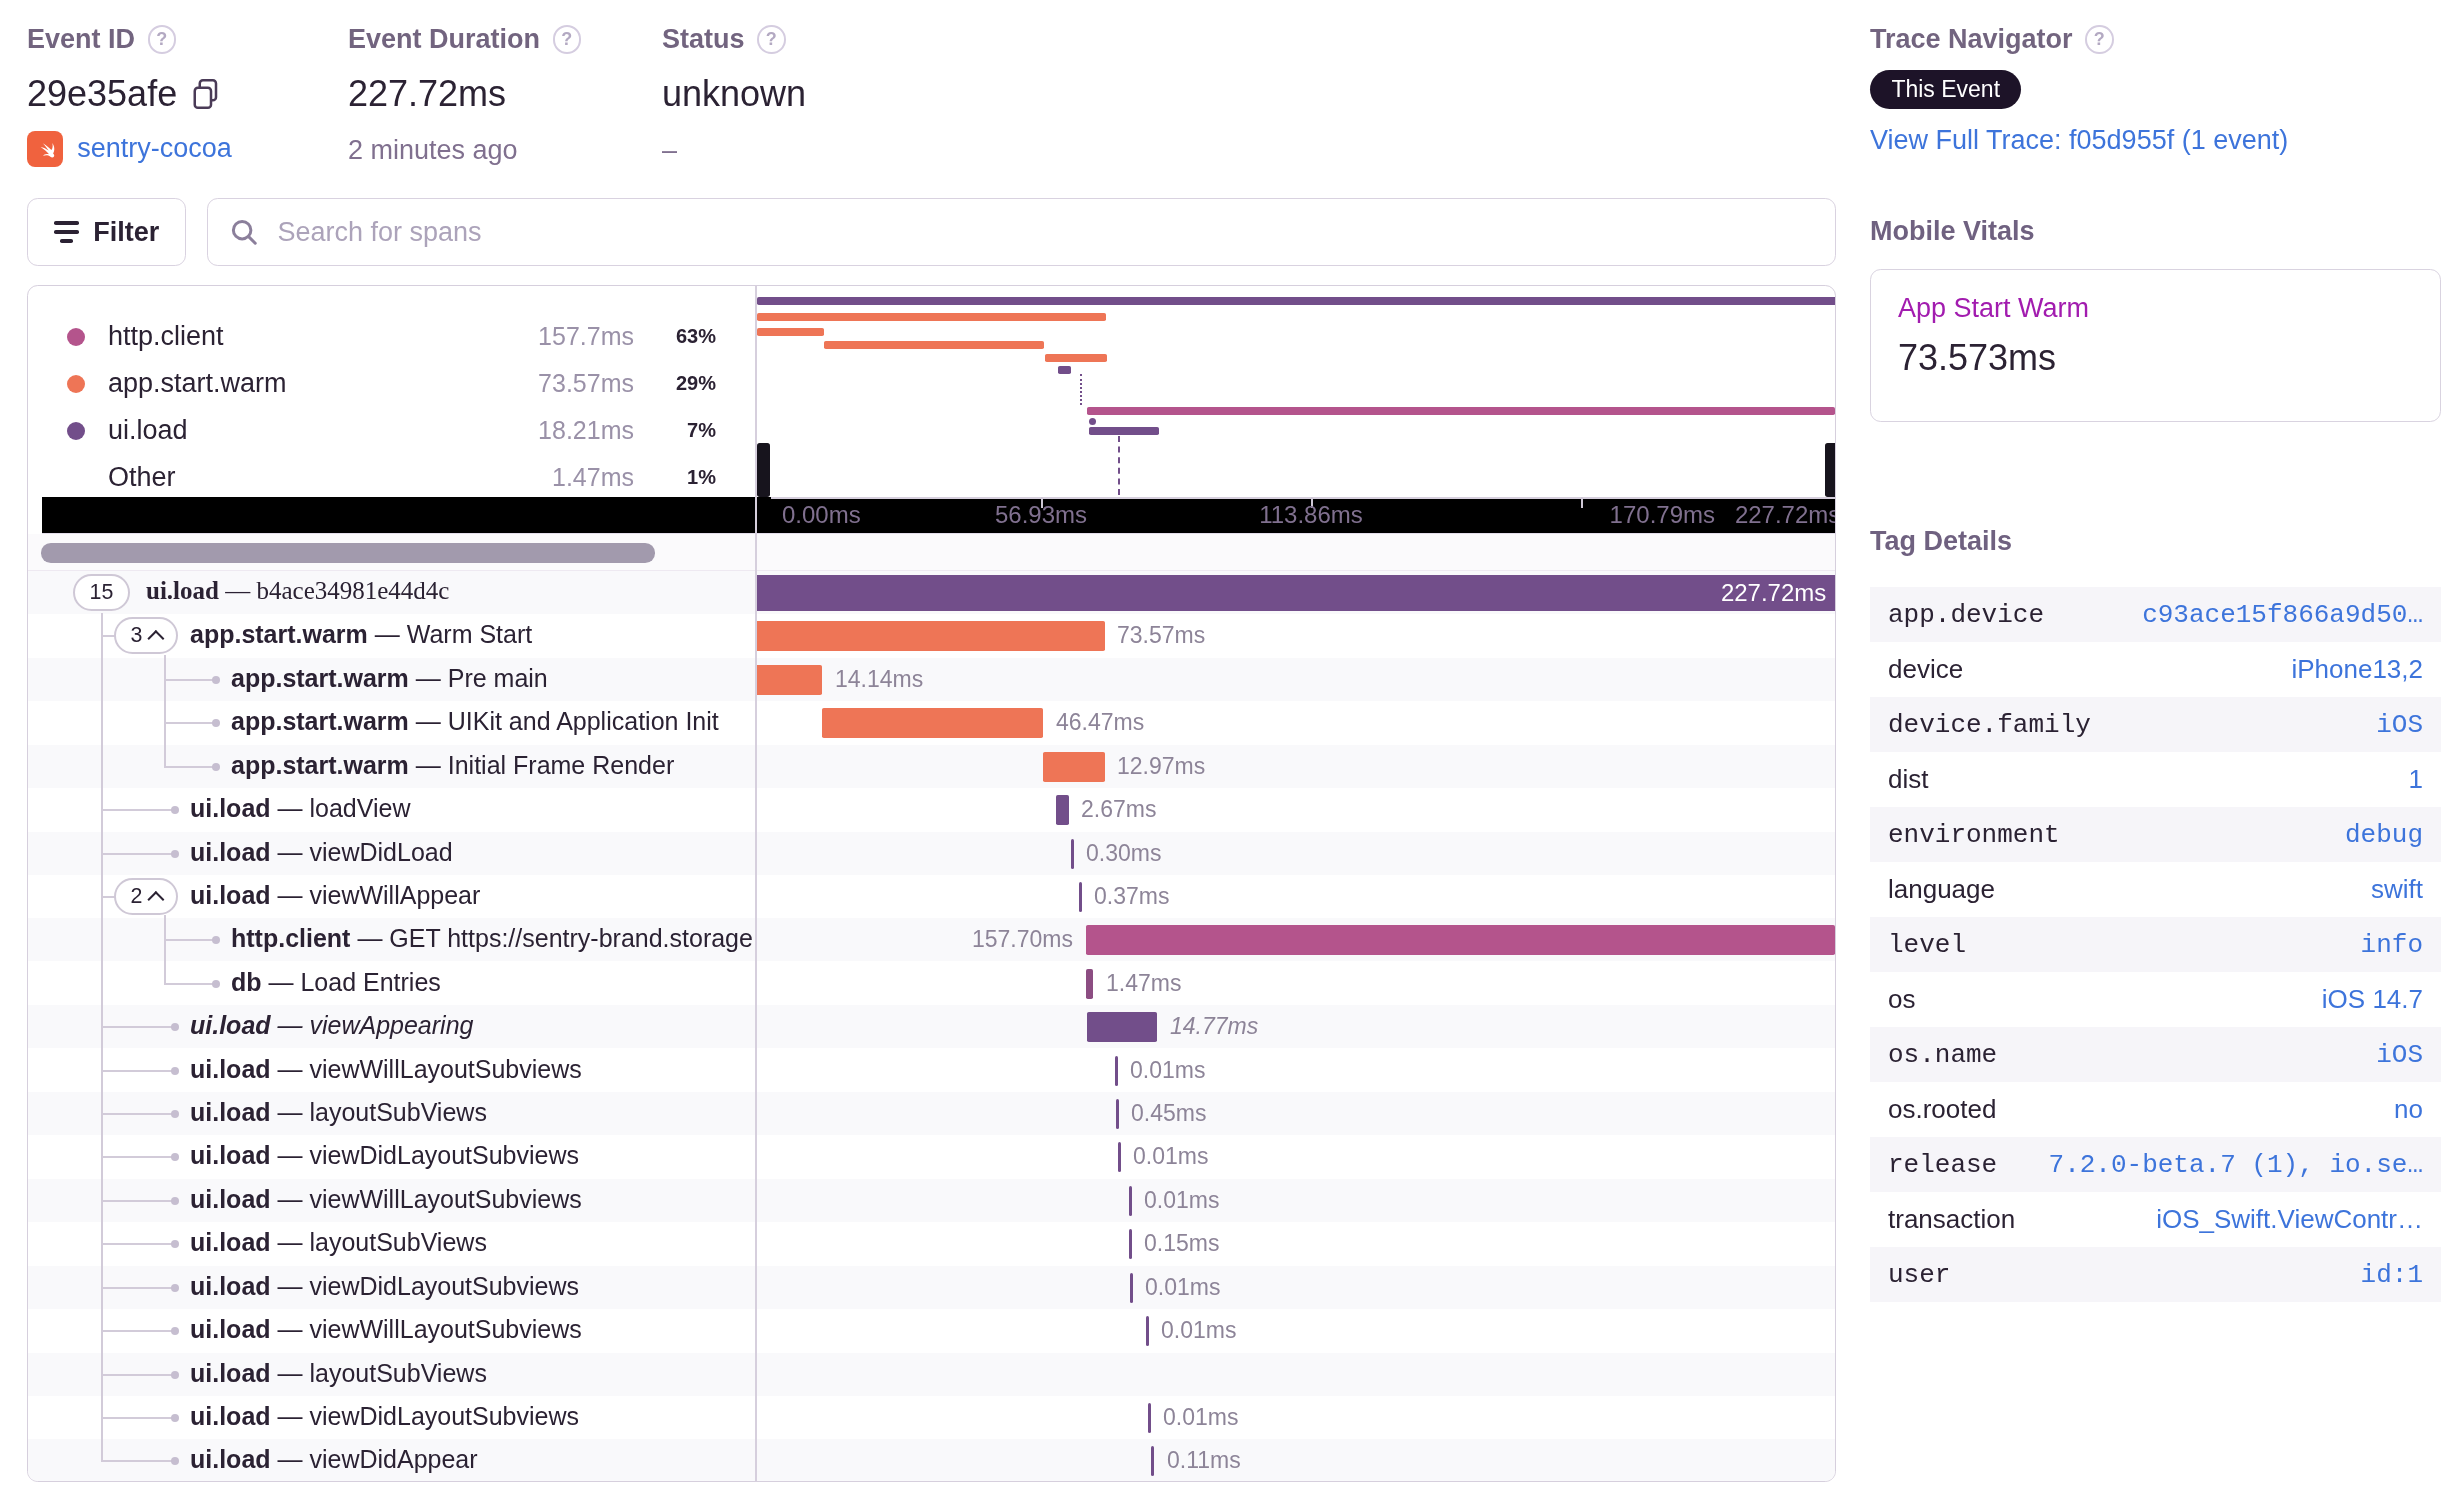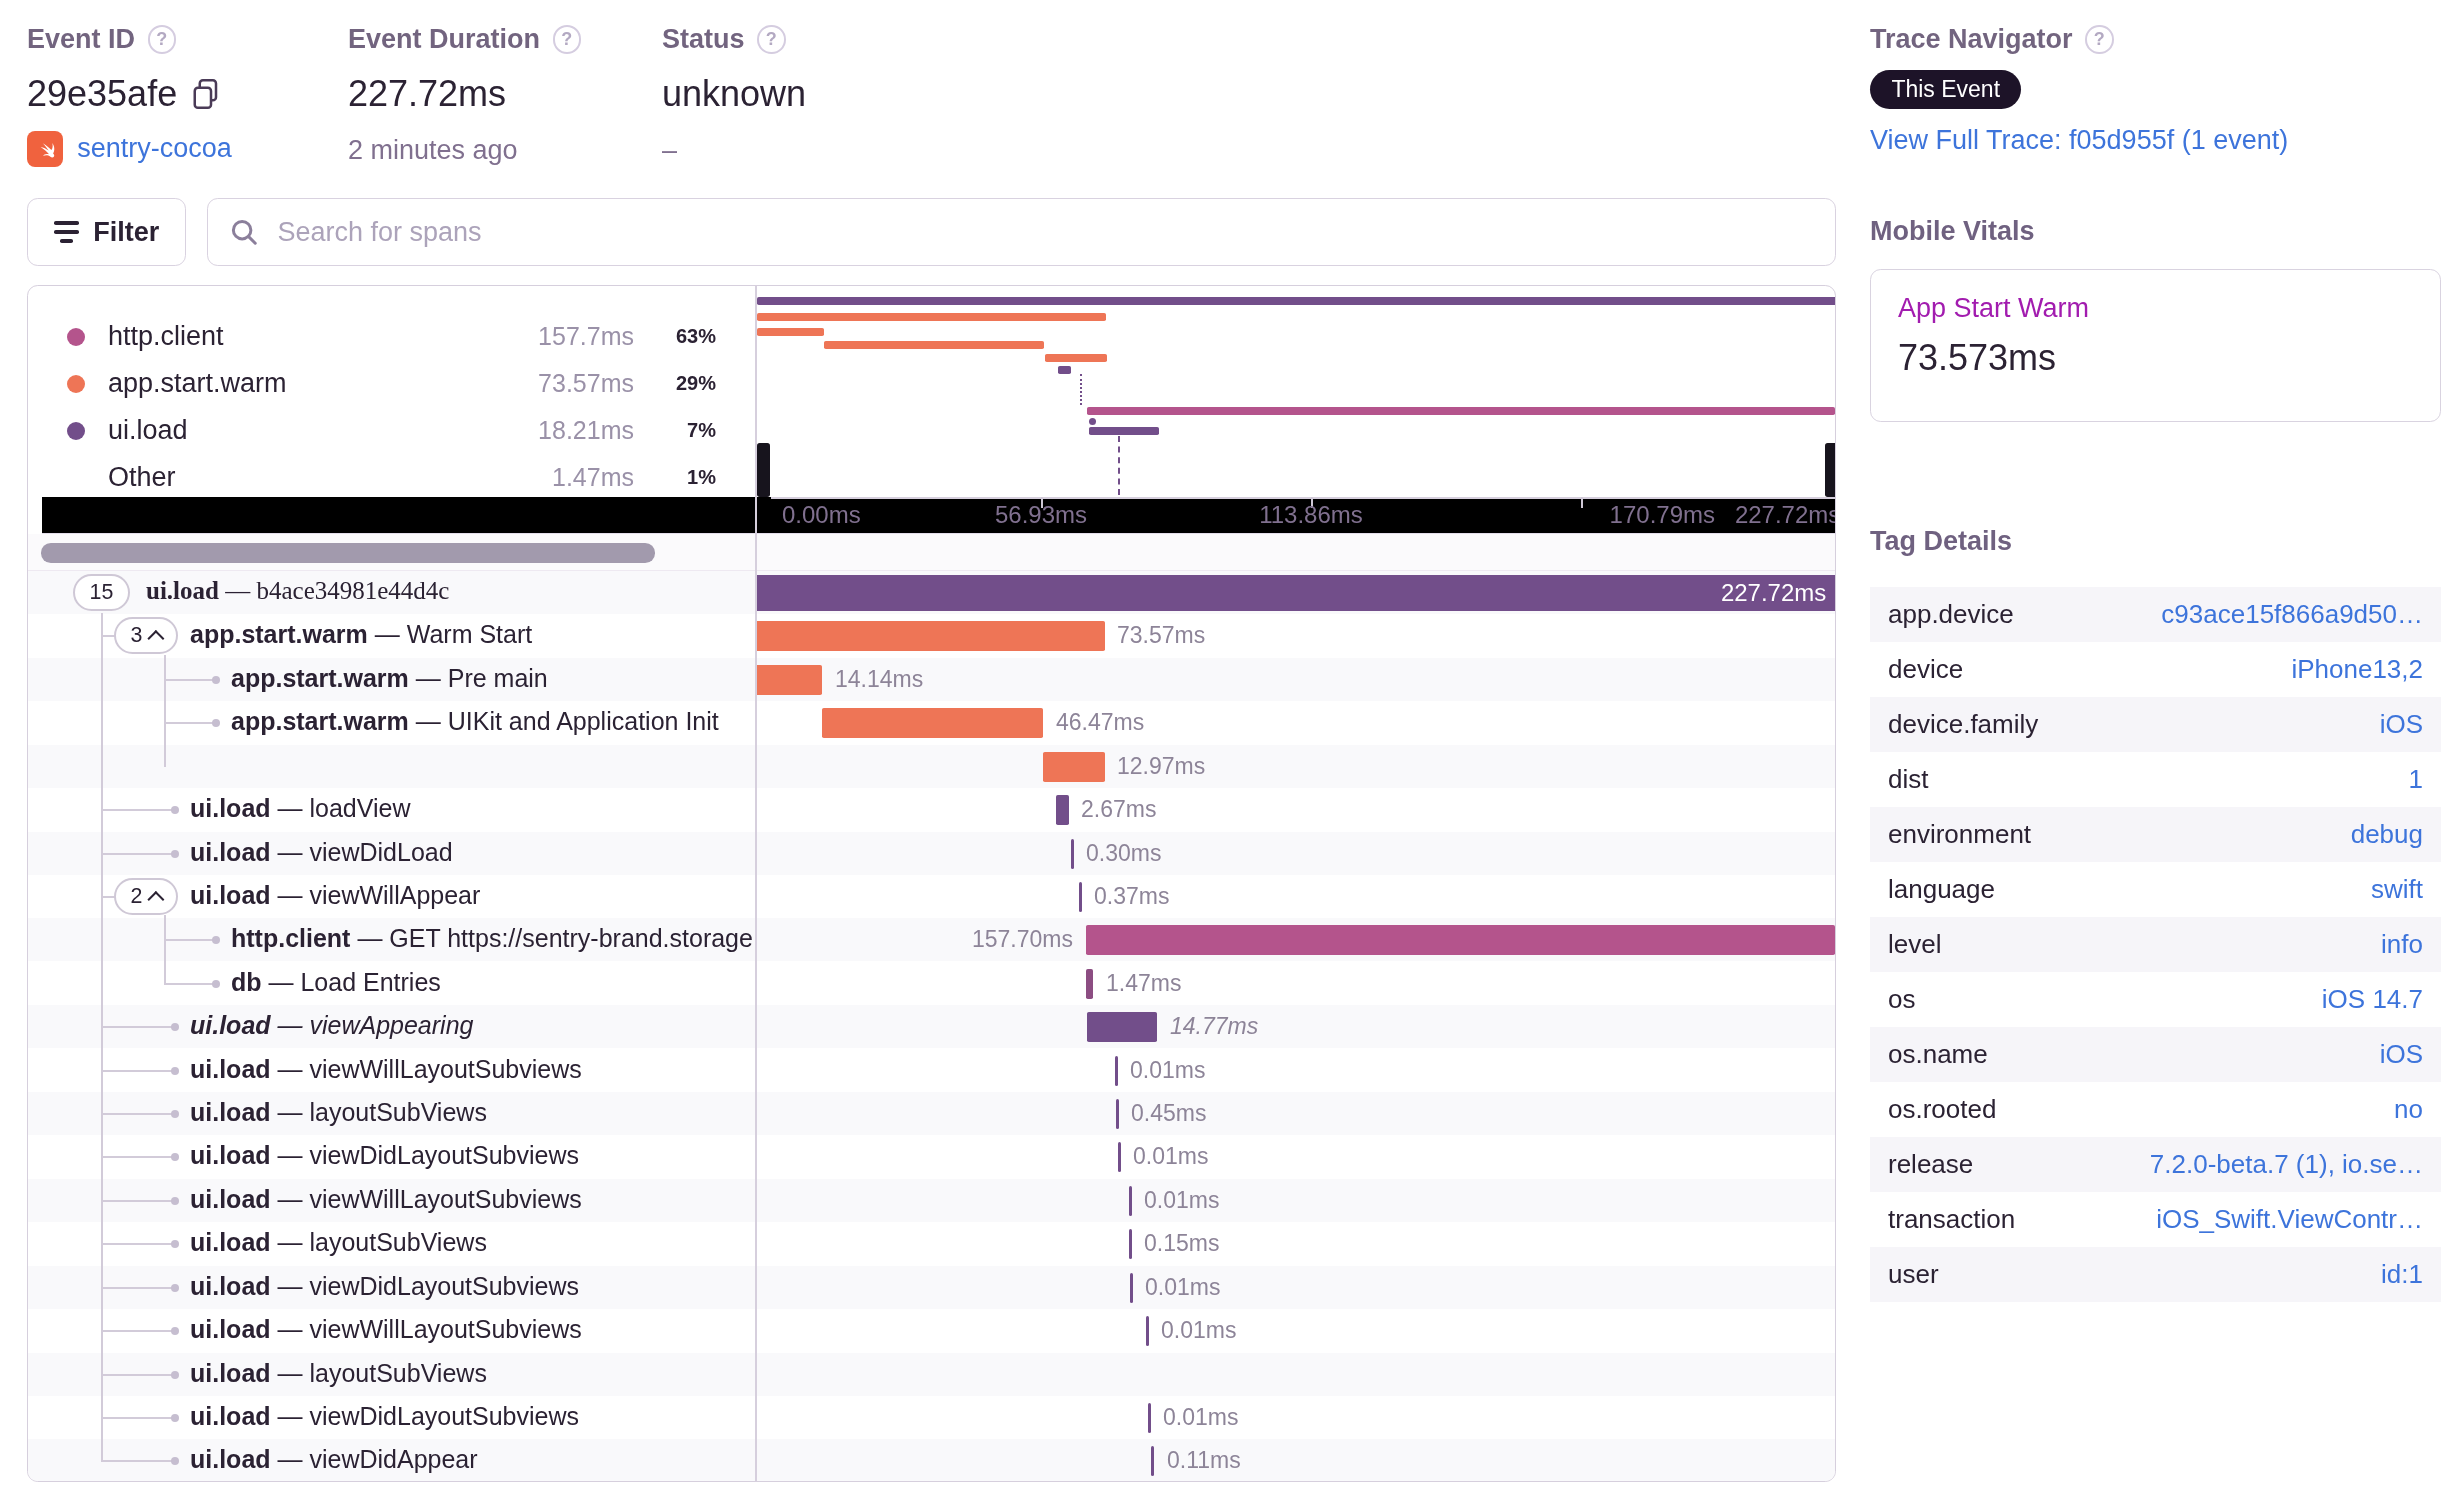--- a/index.html
+++ b/index.html
@@ -71,21 +71,21 @@
   .blabel{position:absolute;font-size:23px;color:#8d8498;white-space:nowrap;}
   .inlabel{position:absolute;font-size:24px;color:#fff;white-space:nowrap;}
   
   .side-title{position:absolute;left:1870px;font-size:27px;font-weight:700;color:#6f6180;}
   #mv-card{position:absolute;left:1870px;top:269px;width:571px;height:153px;border:1.8px solid #d9d3e0;border-radius:10.7px;
            box-sizing:border-box;padding:23px 27px;}
   #mv-name{font-size:27px;color:#a21caf;}
   #mv-value{font-size:36px;color:#2b2233;margin-top:12.5px;}
   #tags-table{position:absolute;left:1870px;top:587px;width:571px;}
   .tag-row{display:flex;align-items:center;height:55px;padding:0 18px;box-sizing:border-box;}
-  .tag-row.stripe{background:#f6f5f9;}
+  .tag-row.stripe{background:#f6f5f9;font-family:Liberation Mono, monospace;}
   .tag-key{font-size:26px;color:#2b2233;flex:1;}
   .tag-val{font-size:26px;color:#3d74db;text-align:right;white-space:nowrap;cursor:pointer;}
 </style>
 </head>
 <body>
 
 <div id="app">
 
   <div class="hblock" style="left:27px;">
     <div class="hlabel">
@@ -259,20 +259,25 @@
             <div class="hline" style="left: 136px; top: 21px; width: 50px;"></div>
             <div class="cdot" style="left: 184px; top: 17.7px;"></div>
             <div class="span-text" style="left: 203px; top: 5.7px;"><b>app.start.warm</b> — UIKit and Application Init</div>
           </div>
           <div class="bar-cell">
             <div class="sbar" style="left: 67px; width: 221px; top: 6.5px; height: 30px; background: rgb(238, 117, 86);"></div>
             <div class="blabel" style="left: 301px; top: 0px; line-height: 43px;">46.47ms</div>
           </div>
         </div>
         <div class="t-row stripe" style="top: 174px; height: 43px;">
+          <div class="tree-cell">
+            <div class="hline" style="left: 136px; top: 21px; width: 50px;"></div>
+            <div class="cdot" style="left: 184px; top: 17.7px;"></div>
+            <div class="span-text" style="left: 203px; top: 5.7px;"><b>app.start.warm</b> — Initial Frame Render</div>
+          </div>
           <div class="bar-cell">
             <div class="sbar" style="left: 288px; width: 62px; top: 6.5px; height: 30px; background: rgb(238, 117, 86);"></div>
             <div class="blabel" style="left: 362px; top: 0px; line-height: 43px;">12.97ms</div>
           </div>
         </div>
         <div class="t-row" style="top: 217px; height: 43px;">
           <div class="tree-cell">
             <div class="hline" style="left: 73px; top: 21px; width: 73px;"></div>
             <div class="cdot" style="left: 143px; top: 17.7px;"></div>
             <div class="span-text" style="left: 162px; top: 5.7px;"><b>ui.load</b> — loadView</div>

